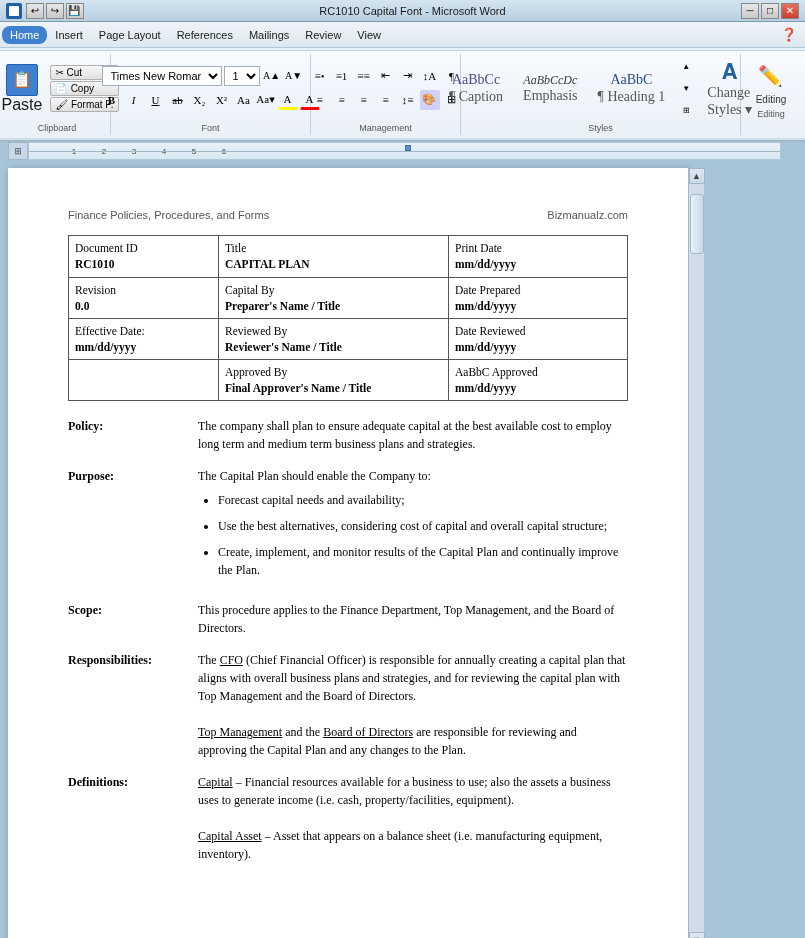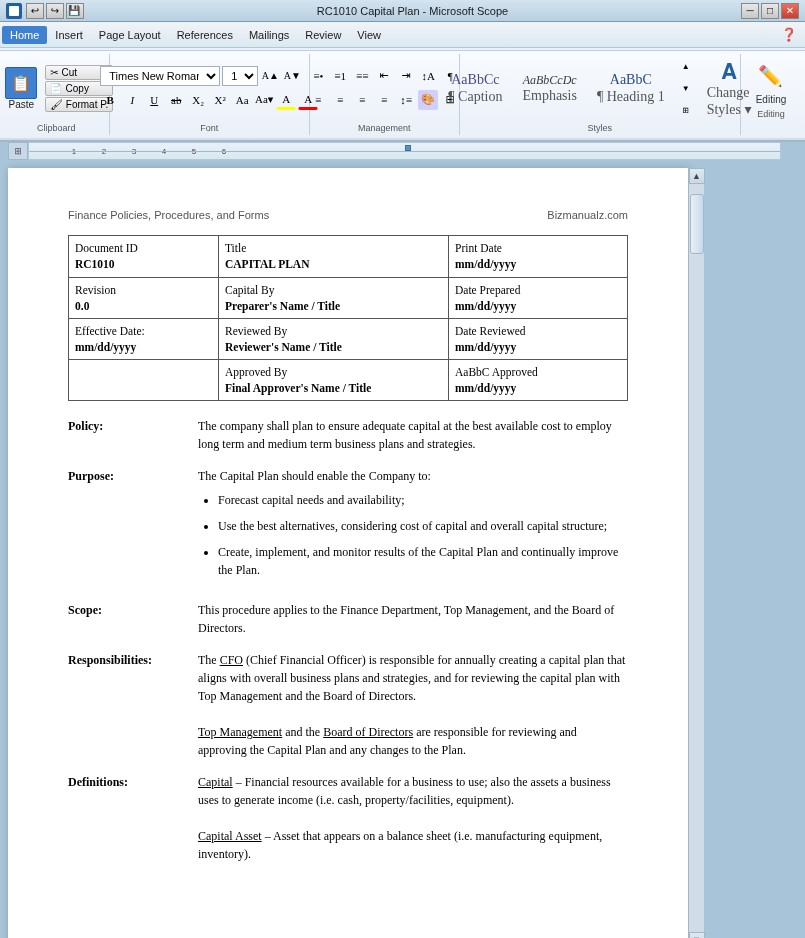--- a/index.html
+++ b/index.html
@@ -50,21 +50,21 @@
       align-items: center;
       padding: 0 2px;
       border-bottom: 1px solid #b0c8d8;
     }
     .menu-item {
       font-family: Arial, sans-serif;
       font-size: 11px;
       padding: 3px 8px;
       color: #1a1a1a;
       cursor: pointer;
-      border-radius: 2px;
+      border-radius: 8px;
     }
     .menu-item:hover, .menu-item.active { background: #3470c0; color: white; }
     .menu-item.active { background: #4080d0; }
 
     
     .ribbon {
       background: linear-gradient(to bottom, #e8f0f8, #d0dfe8);
       border-bottom: 2px solid #a0b8c8;
       padding: 2px 0;
     }
@@ -117,21 +117,21 @@
       border: 1px solid #2060b0;
       border-radius: 2px;
       display: flex;
       align-items: center;
       justify-content: center;
       color: white;
       font-size: 16px;
     }
     .paste-label {
       font-family: Arial, sans-serif;
-      font-size: 10px;
+      font-size: 16px;
       color: #1a1a1a;
       text-align: center;
     }
     .small-btns {
       display: flex;
       flex-direction: column;
       gap: 1px;
     }
     .small-btn {
       font-family: Arial, sans-serif;
@@ -345,21 +345,21 @@
   <div style="display:flex;align-items:center;gap:4px;">
     <div class="window-icon">
         <div class="window-icon-inner"></div>
       </div>
     <div style="display:flex;gap:2px;">
       <div class="title-btn">↩</div>
       <div class="title-btn">↪</div>
       <div class="title-btn">💾</div>
     </div>
   </div>
-  <div class="title-bar-text">RC1010 Capital Plan - Microsoft Scope</div>
+  <div class="title-bar-text">RC1010 Capital Font - Microsoft Word</div>
   <div class="title-bar-controls">
     <div class="title-btn">─</div>
     <div class="title-btn">□</div>
     <div class="title-btn close">✕</div>
   </div>
 </div>
 
 <div class="menu-bar">
   <div class="menu-item active">Home</div>
   <div class="menu-item">Insert</div>

